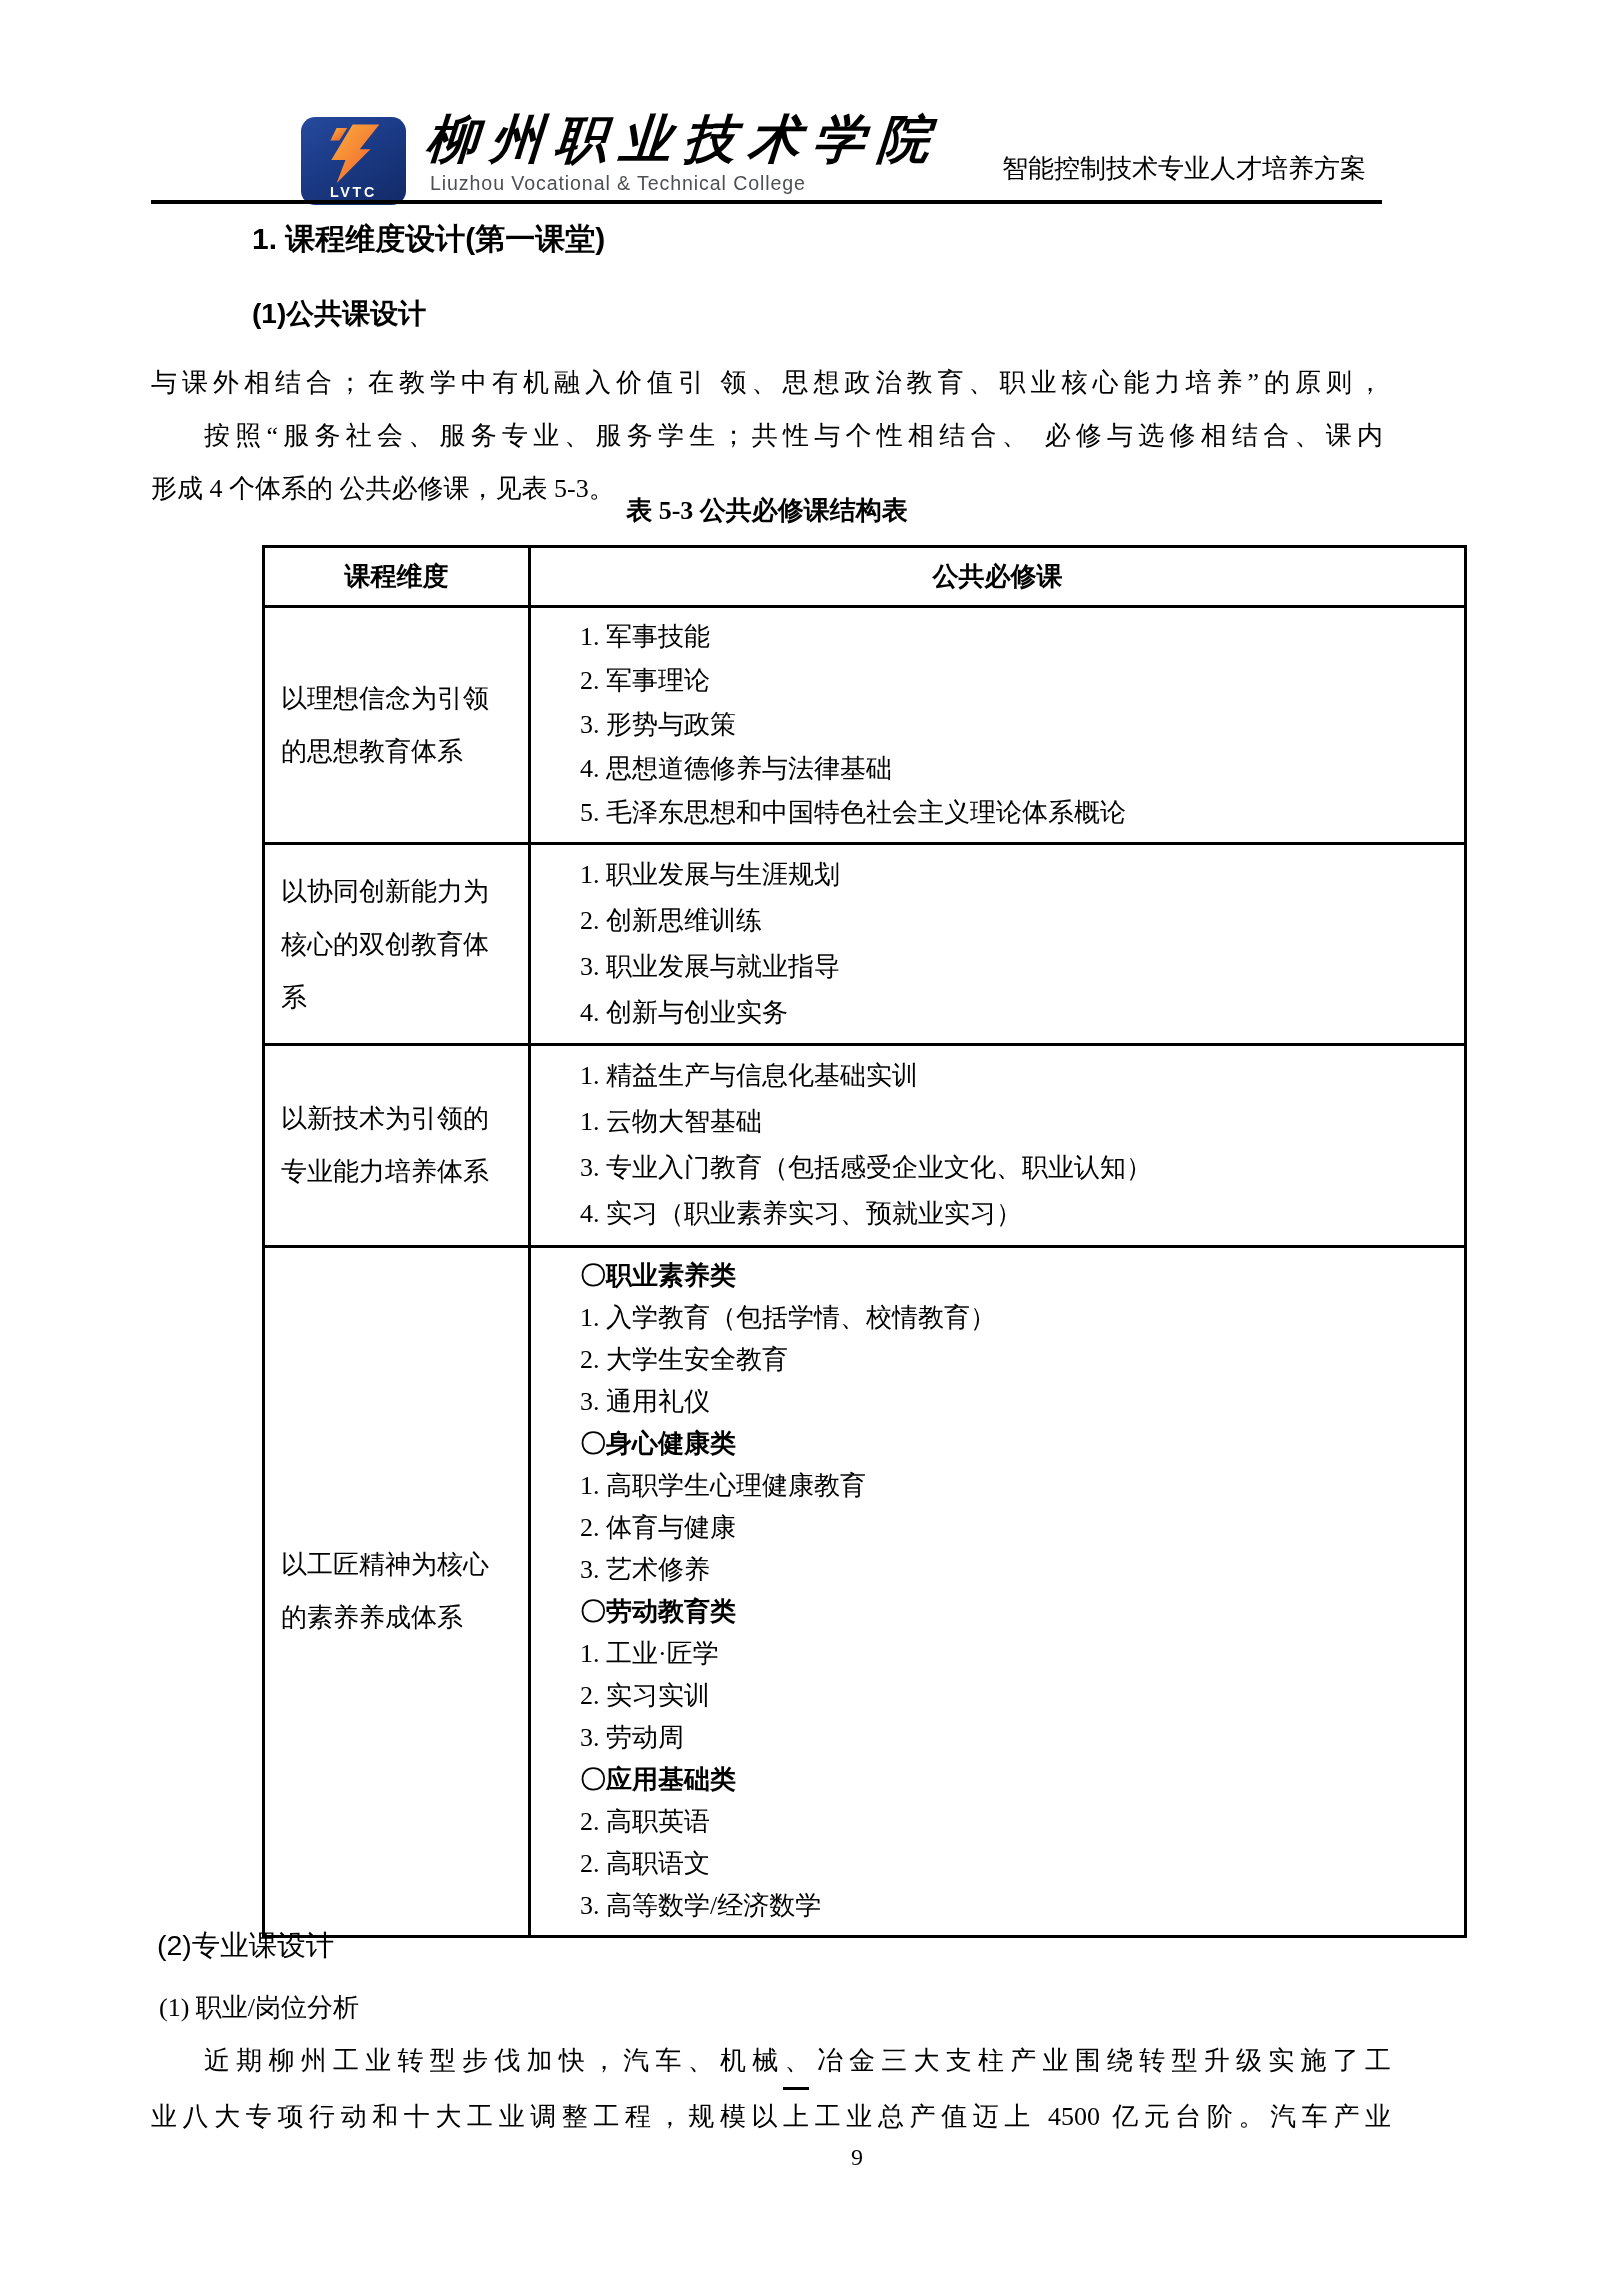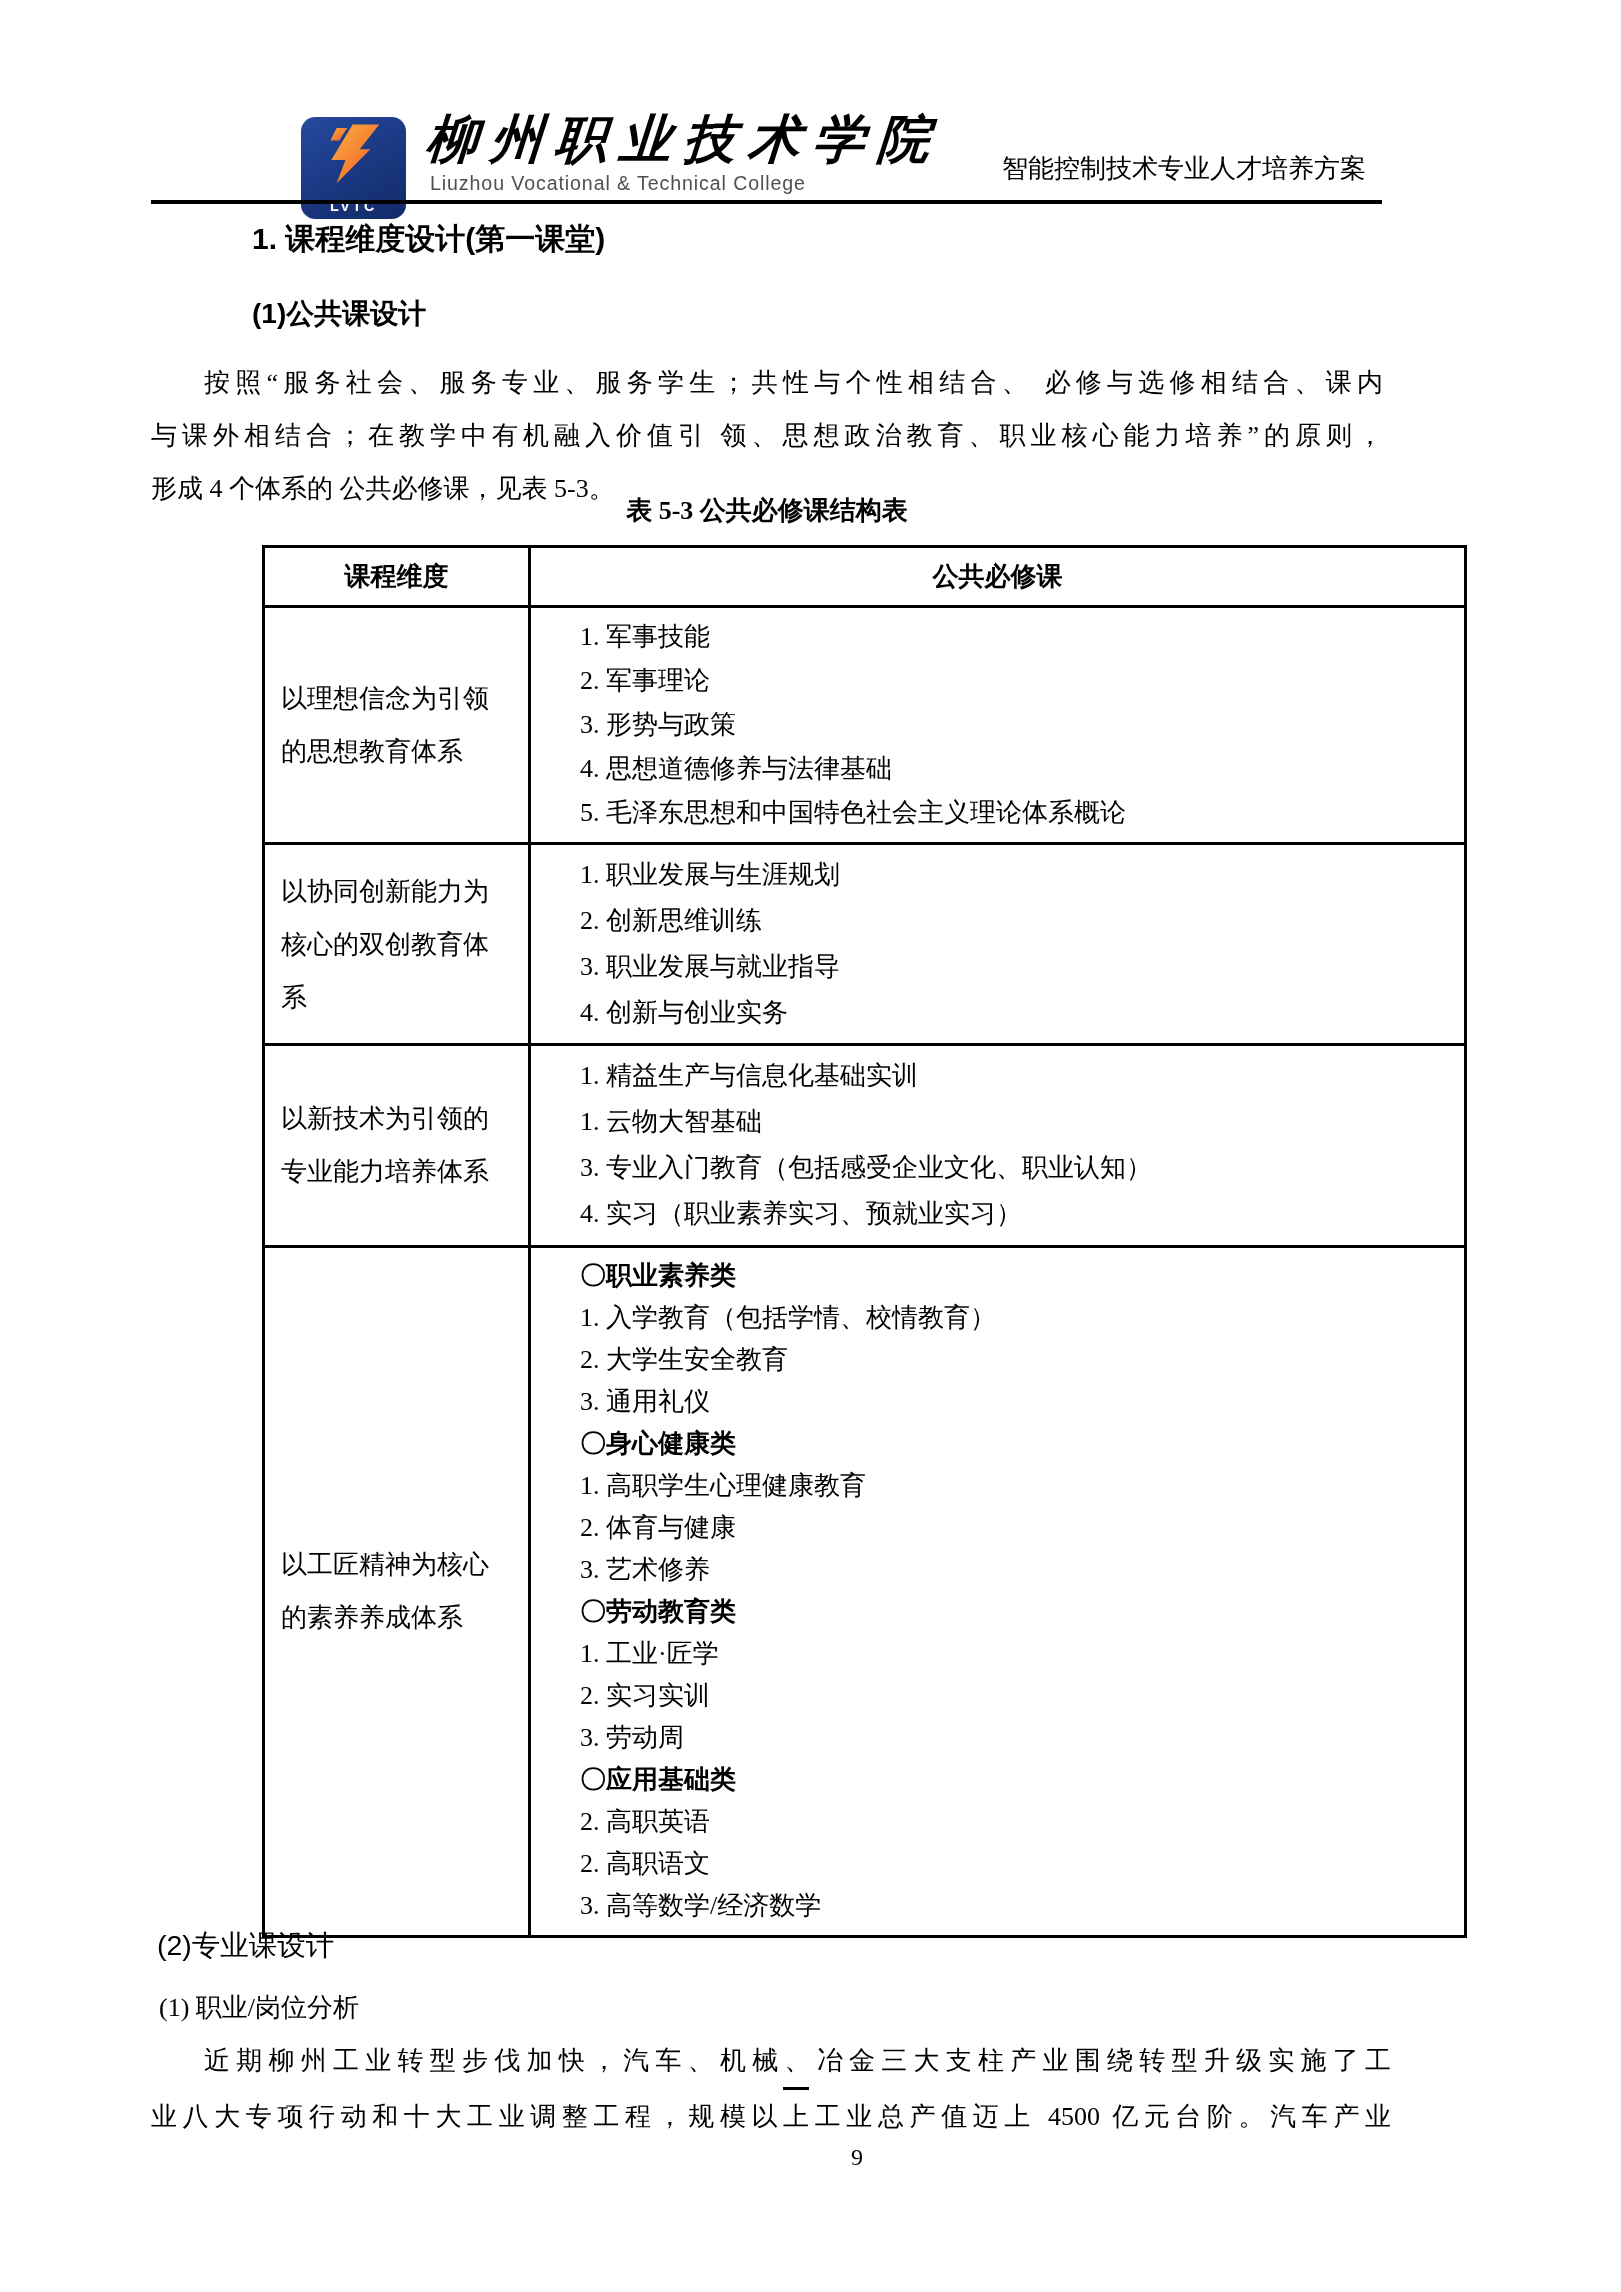--- a/index.html
+++ b/index.html
@@ -7,21 +7,21 @@
     position:relative;
     width:1622px; height:2293px;
     background:#ffffff;
     color:#111;
     font-family:"Liberation Serif","DejaVu Serif",serif;
     overflow:hidden;
   }
   
   .logo-badge {
     position:absolute; left:301px; top:117px;
-    width:105px; height:102px;
+    width:105px; height:88px;
     border-radius:14.3px;
     background:linear-gradient(150deg,#274a9e 0%,#1b3a86 45%,#122a66 100%);
     display:flex; flex-direction:column; align-items:center; justify-content:flex-end;
   }
   .logo-badge svg { position:absolute; left:0; top:0; }
   .logo-abbr {
     position:relative;
     font-family:"Liberation Sans","DejaVu Sans",sans-serif;
     font-weight:bold; font-size:14.3px; letter-spacing:2.7px;
     color:#ffffff; padding-bottom:5.3px;
@@ -130,22 +130,22 @@
   </div>
   <div class="college-cn">柳州职业技术学院</div>
   <div class="college-en">Liuzhou Vocational &amp; Technical College</div>
   <div class="doc-title">智能控制技术专业人才培养方案</div>
   <div class="header-rule"></div>
 
   <div class="h-main">1. 课程维度设计(第一课堂)</div>
   <div class="h-sub">(1)公共课设计</div>
 
   <div class="para1">
+    <div class="jline">与课外相结合；在教学中有机融入价值引 领、思想政治教育、职业核心能力培养”的原则，</div>
     <div class="jline indent">按照“服务社会、服务专业、服务学生；共性与个性相结合、 必修与选修相结合、课内</div>
-    <div class="jline">与课外相结合；在教学中有机融入价值引 领、思想政治教育、职业核心能力培养”的原则，</div>
     <div>形成 4 个体系的 公共必修课，见表 5-3。</div>
   </div>
 
   <div class="tbl-caption">表 5-3 公共必修课结构表</div>
 
   <table class="course-table">
     <colgroup>
         <col class="c1">
         <col class="c2">
       </colgroup>

